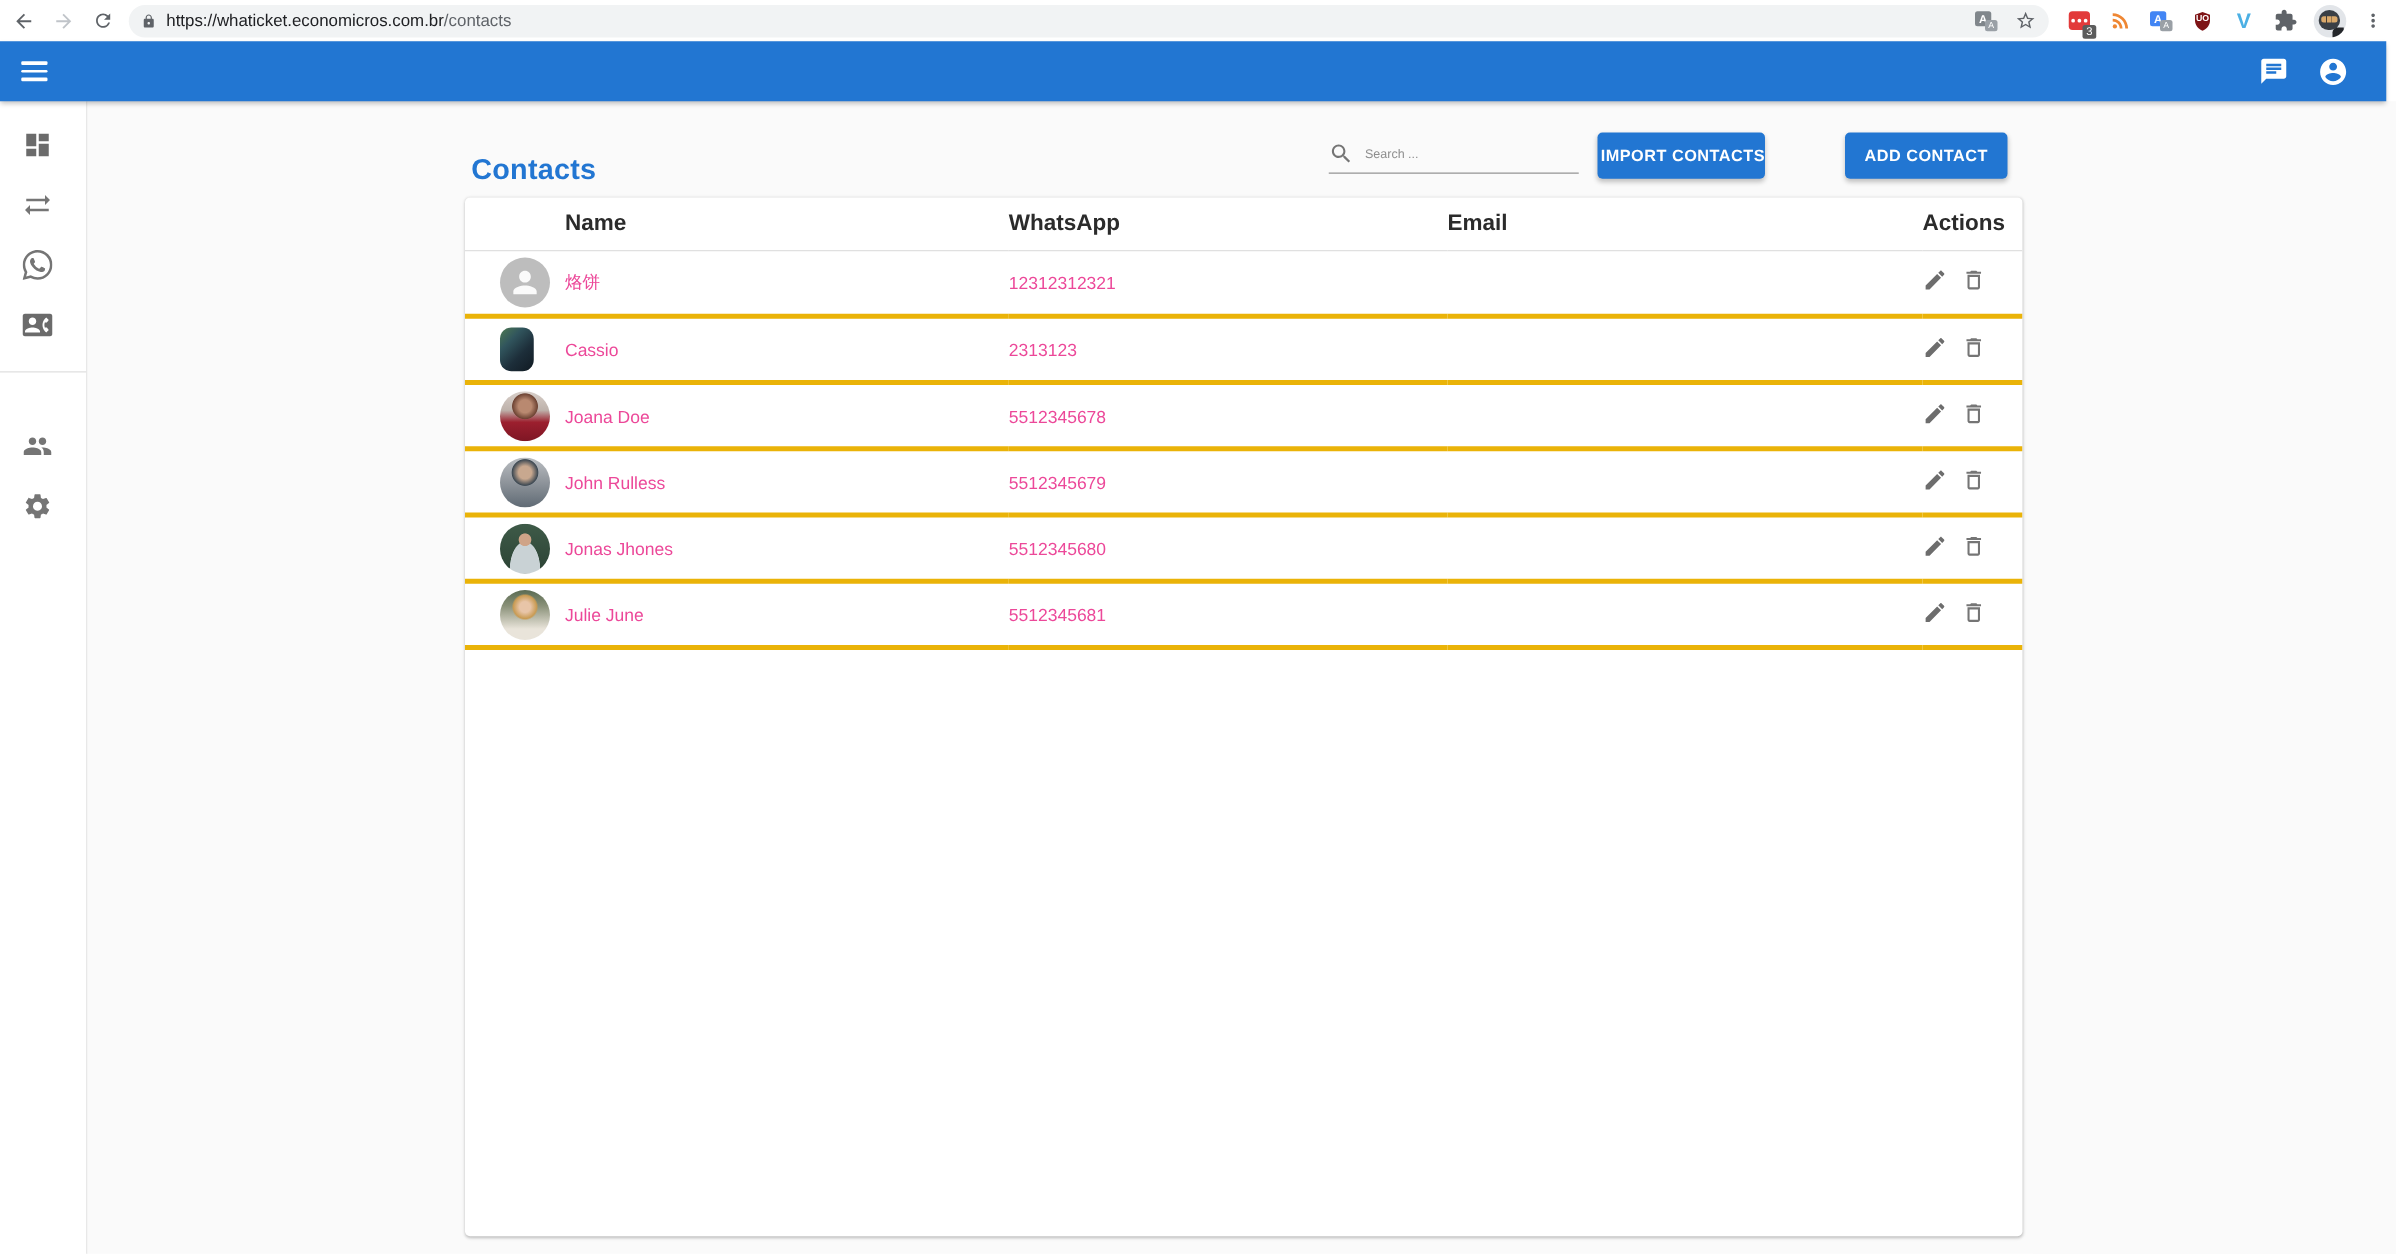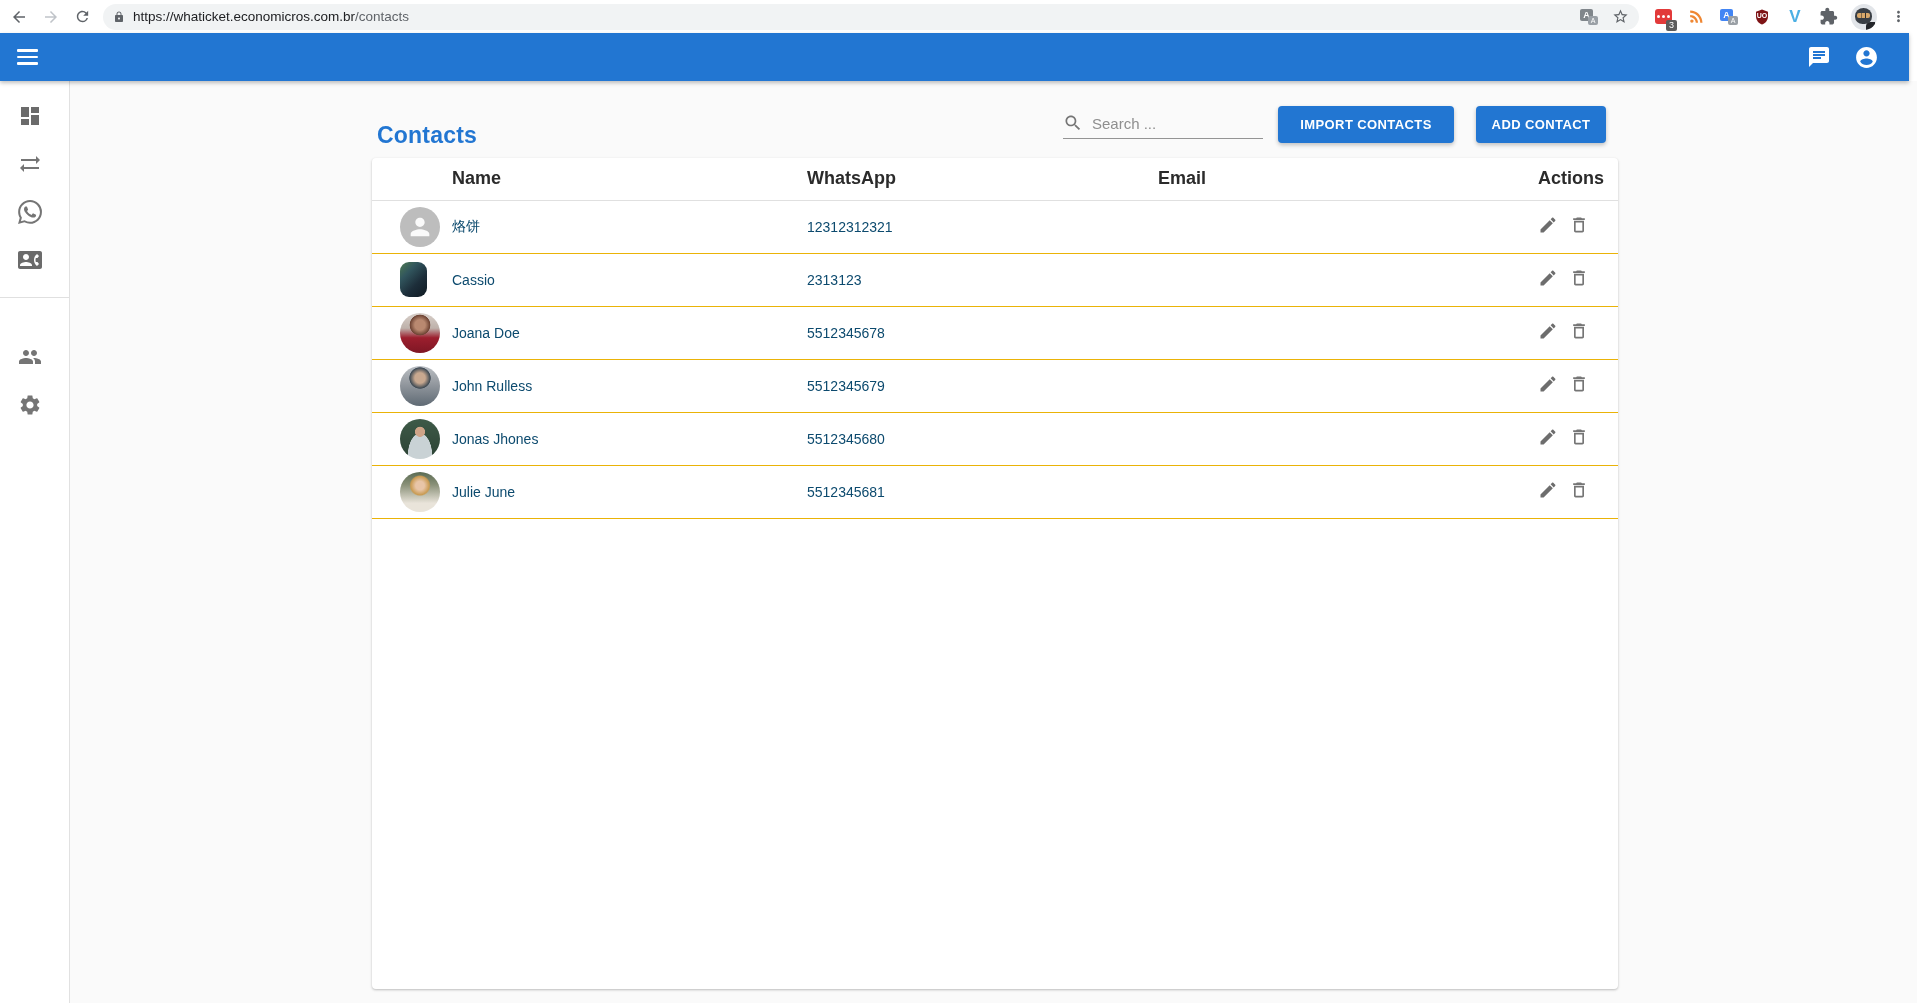--- a/index.html
+++ b/index.html
@@ -70,39 +70,39 @@
   .side-group-bottom { padding-top:7px; }
 
   
   .content { position:absolute; top:81px; left:70px; width:1847px; height:922px;
              background:#fafafa; }
   .page-title { position:absolute; left:307px; top:41px; font-size:23px;
                 color:#2276d2; letter-spacing:.2px; }
   .search-box { position:absolute; left:993px; top:27px; width:200px; height:31px;
                 border-bottom:1px solid #949494; display:flex; align-items:center; gap:9px; }
   .search-box input { border:none; outline:none; background:transparent; flex:1;
-                      font-size:15px; color:#a16207; font-family:inherit; min-width:0; }
+                      font-size:10px; color:#a16207; font-family:inherit; min-width:0; }
   .search-box input::placeholder { color:#8e8e8e; }
   .btn { position:absolute; top:25px; height:37px; background:#2276d2; color:#fff;
          border:none; border-radius:4px; font-size:13px; font-weight:bold;
          letter-spacing:.4px; cursor:pointer; font-family:inherit;
          box-shadow:0 2px 4px rgba(0,0,0,.24); }
-  .btn-import { left:1208px; width:176px; }
+  .btn-import { left:1208px; width:134px;text-align:right; }
   .btn-add { left:1406px; width:130px; }
 
   .card { position:absolute; left:302px; top:77px; width:1246px; height:831px;
           background:#fff; border-radius:4px; box-shadow:0 1px 3px rgba(0,0,0,.16),
           0 1px 2px rgba(0,0,0,.1); overflow:hidden; }
   table.contacts { width:100%; border-collapse:collapse; table-layout:fixed; }
   .contacts col.c-avatar { width:80px; } .contacts col.c-name { width:355px; }
   .contacts col.c-wa { width:351px; } .contacts col.c-email { width:380px; }
   .contacts th { height:42px; text-align:left; font-size:18px; font-weight:bold;
                  color:#2b2b2b; border-bottom:1px solid #e0e0e0; padding:0; }
-  .contacts td { height:53px; font-size:14px; color:#0c4a6e;
-                 border-bottom:1px solid #eab308; padding:0; }
+  .contacts td { height:53px; font-size:14px; color:#ec4899;
+                 border-bottom:4px solid #eab308; padding:0; }
   .contacts th.actions, .contacts td.actions { text-align:right; padding-right:36px; }
   .avatar-cell { padding-left:28px !important; }
   .avatar { width:40px; height:40px; border-radius:50%; background:#bdbdbd;
             display:flex; align-items:center; justify-content:center; overflow:hidden; }
   .row-actions { display:inline-flex; align-items:center; gap:11px; }
   .icon-btn { background:none; border:none; cursor:pointer; padding:0; display:inline-flex; }
 </style>
 </head>
 <body>
 

